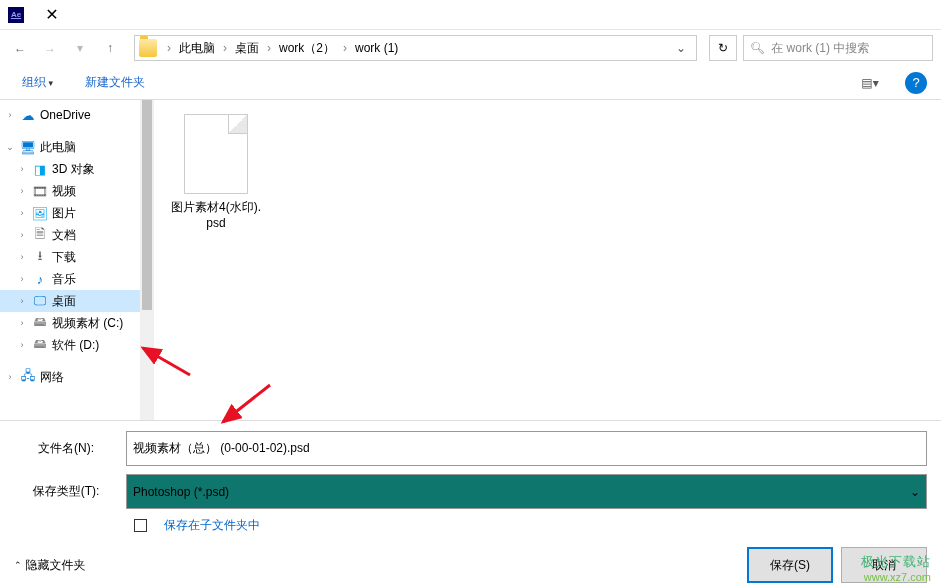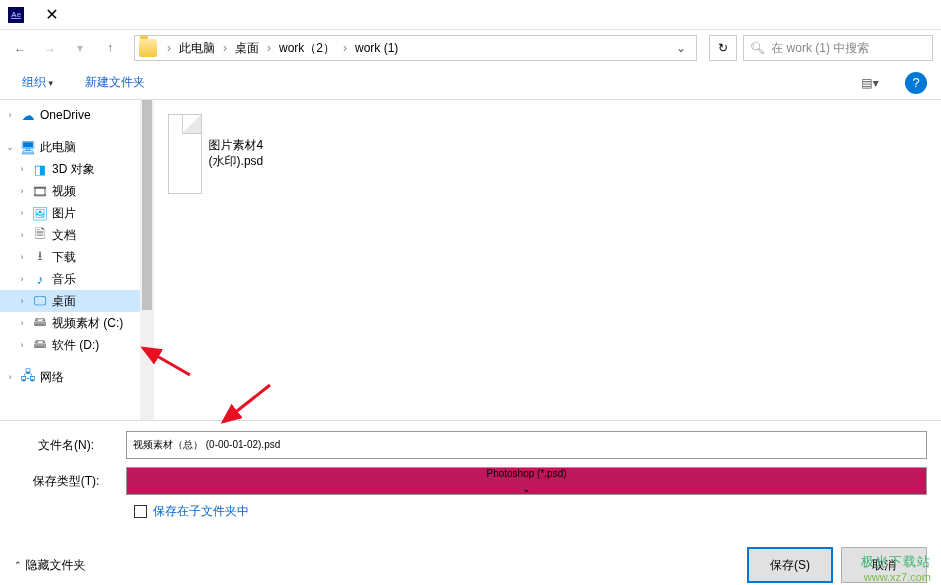--- a/index.html
+++ b/index.html
@@ -50,32 +50,32 @@
 .ico-dl { color:#555; }
 .ico-music { color:#0078d4; }
 .ico-desktop { color:#0078d4; }
 .ico-disk { color:#888; }
 .ico-net { color:#0078d4; }
 
 .scrollgutter { width: 14px; background: #f0f0f0; position: relative; }
 .scrollthumb { position: absolute; left: 2px; width: 10px; background: #c1c1c1; }
 
 .content { flex: 1; padding: 14px; display: flex; flex-wrap: wrap; align-content: flex-start; gap: 20px; }
-.fileitem { width: 96px; display: flex; flex-direction: row; align-items: center; gap: 6px; cursor: pointer; text-align: center; }
+.fileitem { width: 96px; display: flex; flex-direction: column; align-items: center; gap: 6px; cursor: pointer; text-align: center; }
 .fileicon { width: 64px; height: 80px; border: 1px solid #ccc; background: #fff; position: relative; }
 .fileicon::after { content:''; position:absolute; top:0; right:0; width:18px; height:18px; background: linear-gradient(135deg, transparent 50%, #e8e8e8 50%); border-left:1px solid #ccc; border-bottom:1px solid #ccc; }
 .filelabel { font-size: 12px; line-height: 1.3; word-break: break-all; }
 
 
 .form { padding: 10px 14px 0 14px; border-top: 1px solid #ddd; }
 .formrow { display: flex; align-items: center; margin-bottom: 8px; }
 .formlabel { width: 112px; text-align: center; padding-right: 8px; }
-.forminput { flex: 1; height: 28px; border: 1px solid #999; padding: 0 6px; background: #fff; font-size: 10px; }
-.forminput.combo { display: flex; align-items: center; justify-content: space-between; background: #be185d; flex-direction: column; }
-.checkwrap { display: flex; align-items: center; gap: 6px; margin-left: 120px; margin-bottom: 16px; }
+.forminput { flex: 1; height: 35px; border: 1px solid #999; padding: 0 6px; background: #fff; font-size: 12px; }
+.forminput.combo { display: flex; align-items: center; justify-content: space-between; background: #0f766e; }
+.checkwrap { display: flex; align-items: center; gap: 17px; margin-left: 120px; margin-bottom: 16px; }
 .checkbox { width: 13px; height: 13px; border: 1px solid #333; background: #fff; }
 .checklabel { color: #0066cc; }
 .subinput { margin-left: 120px; width: 200px; height: 24px; border: 1px solid #ccc; padding: 0 6px; color: #999; display: flex; align-items: center; background: #fff; }
 
 
 .footer { position: absolute; bottom: 0; left: 0; right: 0; height: 40px; display: flex; align-items: center; padding: 0 14px; gap: 8px; }
 .footer .hide { display: flex; align-items: center; gap: 4px; cursor: pointer; }
 .footer .hide .tri { font-size: 9px; }
 .footer .spacer { flex: 1; }
 .footer .btn { min-width: 86px; height: 36px; border: 1px solid #adadad; background: #e1e1e1; display: flex; align-items: center; justify-content: center; cursor: pointer; }

